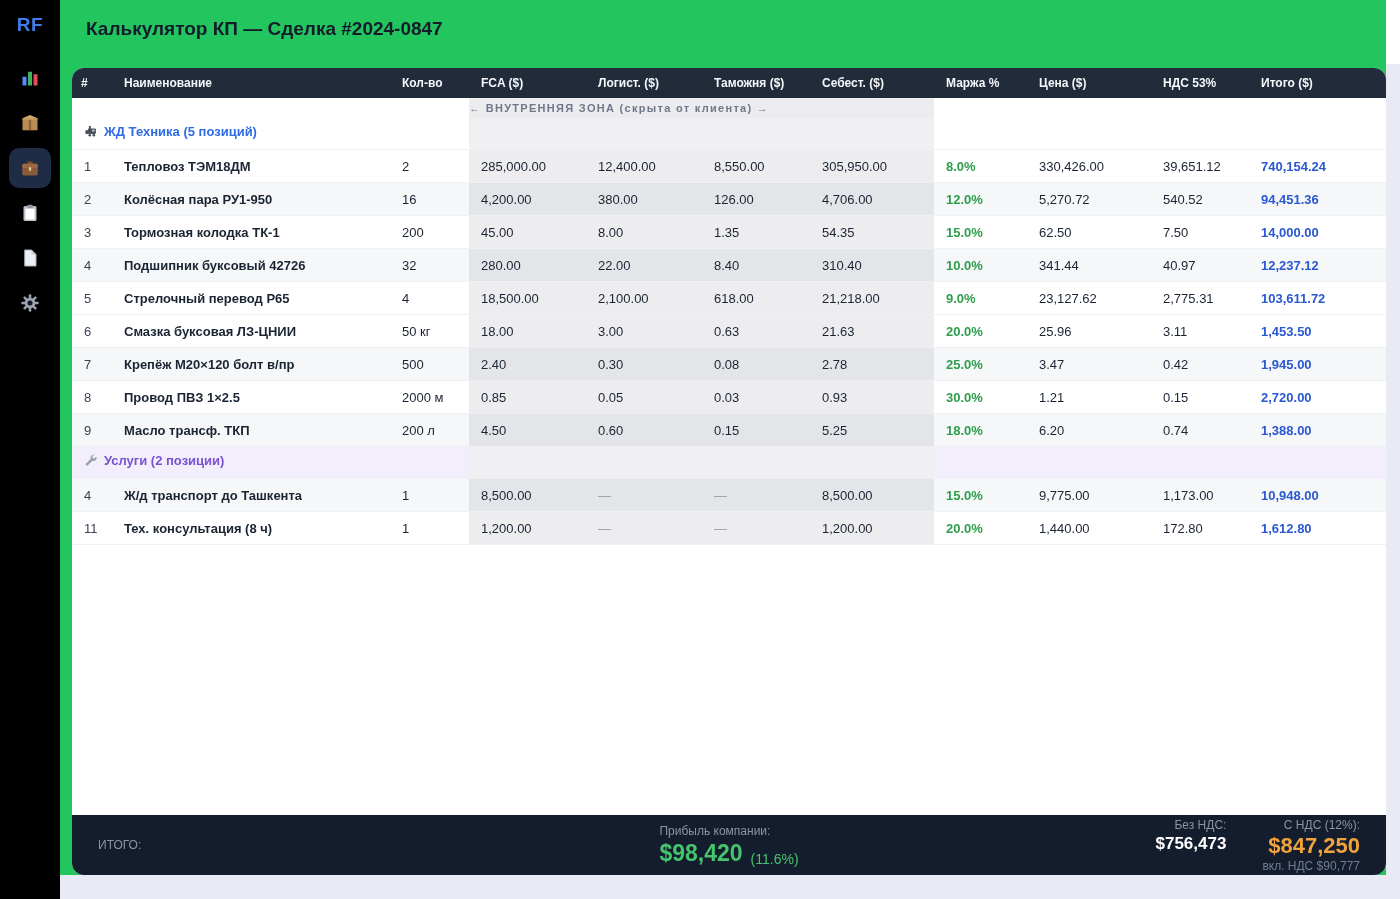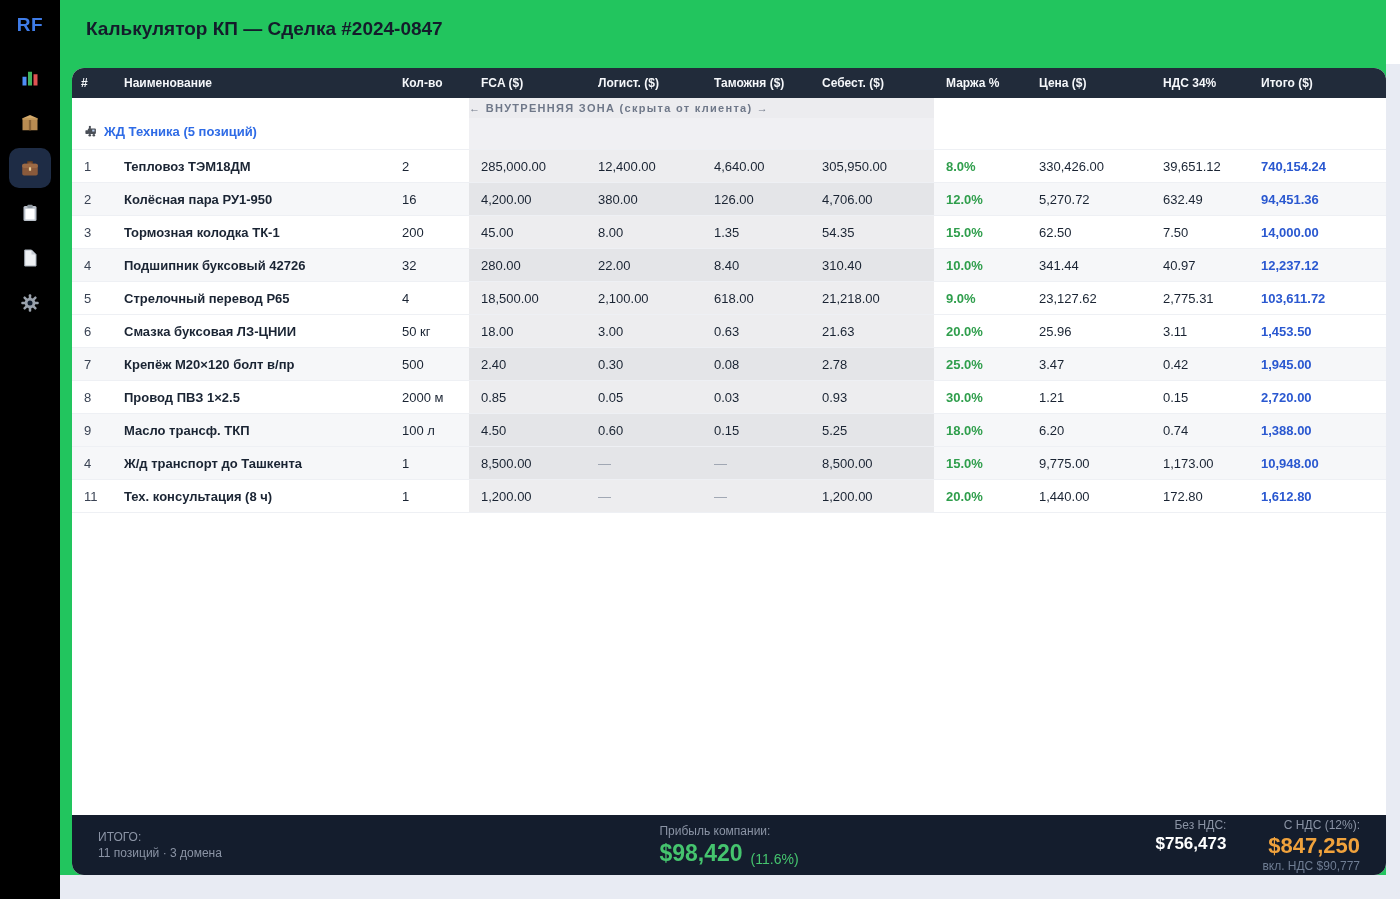--- a/index.html
+++ b/index.html
@@ -182,21 +182,21 @@
         <tr>
             <th>#</th>
             <th>Наименование</th>
             <th>Кол-во</th>
             <th>FCA ($)</th>
             <th>Логист. ($)</th>
             <th>Таможня ($)</th>
             <th>Себест. ($)</th>
             <th>Маржа %</th>
             <th>Цена ($)</th>
-            <th>НДС 34%</th>
+            <th>НДС 53%</th>
             <th>Итого ($)</th>
           </tr>
       </thead>
       <tbody>
         <tr class="banner-row">
           <td colspan="3"></td>
           <td colspan="4" class="banner-cell">← ВНУТРЕННЯЯ ЗОНА (скрыта от клиента) →</td>
           <td colspan="4"></td>
         </tr>
       <tr class="group-row group-rail">
@@ -212,38 +212,38 @@
                 </svg></span><span class="glabel">ЖД Техника (5 позиций)</span></td>
             <td colspan="4" class="iz"></td>
             <td colspan="4"></td>
           </tr>
           <tr class="item-row">
             <td class="c-num">1</td>
             <td class="c-name">Тепловоз ТЭМ18ДМ</td>
             <td class="c-qty">2</td>
             <td class="c-fca iz">285,000.00</td>
             <td class="c-logistics iz">12,400.00</td>
-            <td class="c-customs iz">4,640.00</td>
+            <td class="c-customs iz">8,550.00</td>
             <td class="c-cost iz">305,950.00</td>
             <td class="c-margin">8.0%</td>
             <td class="c-price">330,426.00</td>
             <td class="c-vat">39,651.12</td>
             <td class="c-total">740,154.24</td>
           </tr>
           <tr class="item-row stripe">
             <td class="c-num">2</td>
             <td class="c-name">Колёсная пара РУ1-950</td>
             <td class="c-qty">16</td>
             <td class="c-fca iz">4,200.00</td>
             <td class="c-logistics iz">380.00</td>
             <td class="c-customs iz">126.00</td>
             <td class="c-cost iz">4,706.00</td>
             <td class="c-margin">12.0%</td>
             <td class="c-price">5,270.72</td>
-            <td class="c-vat">632.49</td>
+            <td class="c-vat">540.52</td>
             <td class="c-total">94,451.36</td>
           </tr>
           <tr class="item-row">
             <td class="c-num">3</td>
             <td class="c-name">Тормозная колодка ТК-1</td>
             <td class="c-qty">200</td>
             <td class="c-fca iz">45.00</td>
             <td class="c-logistics iz">8.00</td>
             <td class="c-customs iz">1.35</td>
             <td class="c-cost iz">54.35</td>
@@ -313,29 +313,36 @@
             <td class="c-customs iz">0.03</td>
             <td class="c-cost iz">0.93</td>
             <td class="c-margin">30.0%</td>
             <td class="c-price">1.21</td>
             <td class="c-vat">0.15</td>
             <td class="c-total">2,720.00</td>
           </tr>
           <tr class="item-row stripe">
             <td class="c-num">9</td>
             <td class="c-name">Масло трансф. ТКП</td>
-            <td class="c-qty">100 л</td>
+            <td class="c-qty">200 л</td>
             <td class="c-fca iz">4.50</td>
             <td class="c-logistics iz">0.60</td>
             <td class="c-customs iz">0.15</td>
             <td class="c-cost iz">5.25</td>
             <td class="c-margin">18.0%</td>
             <td class="c-price">6.20</td>
             <td class="c-vat">0.74</td>
             <td class="c-total">1,388.00</td>
+          </tr>
+          <tr class="group-row group-services">
+            <td colspan="3" class="group-label-cell"><span class="gicon"><svg viewBox="0 0 18 18">
+                  <path fill="#9aa2ac" d="M13.8 2.6a4 4 0 0 0-5.3 5L2.6 13.5a1.7 1.7 0 0 0 2.4 2.4l5.9-5.9a4 4 0 0 0 5-5.3l-2.5 2.5-2.1-.6-.6-2.1 2.5-2.5z"></path>
+                </svg></span><span class="glabel">Услуги (2 позиции)</span></td>
+            <td colspan="4" class="iz"></td>
+            <td colspan="4"></td>
           </tr>
           <tr class="item-row stripe">
             <td class="c-num">4</td>
             <td class="c-name">Ж/д транспорт до Ташкента</td>
             <td class="c-qty">1</td>
             <td class="c-fca iz">8,500.00</td>
             <td class="c-logistics iz dash">—</td>
             <td class="c-customs iz dash">—</td>
             <td class="c-cost iz">8,500.00</td>
             <td class="c-margin">15.0%</td>
@@ -355,21 +362,20 @@
             <td class="c-price">1,440.00</td>
             <td class="c-vat">172.80</td>
             <td class="c-total">1,612.80</td>
           </tr>
         </tbody>
     </table>
 
     <div class="card-footer">
       <div class="f-left">
         <div class="f-label">ИТОГО:</div>
-        <div class="f-sub">11 позиций · 3 домена</div>
       </div>
       <div class="f-profit">
         <div class="f-label">Прибыль компании:</div>
         <div class="f-profit-line">
           <span class="f-profit-value">$98,420</span>
           <span class="f-profit-pct">(11.6%)</span>
         </div>
       </div>
       <div class="f-right">
         <div class="f-net">

